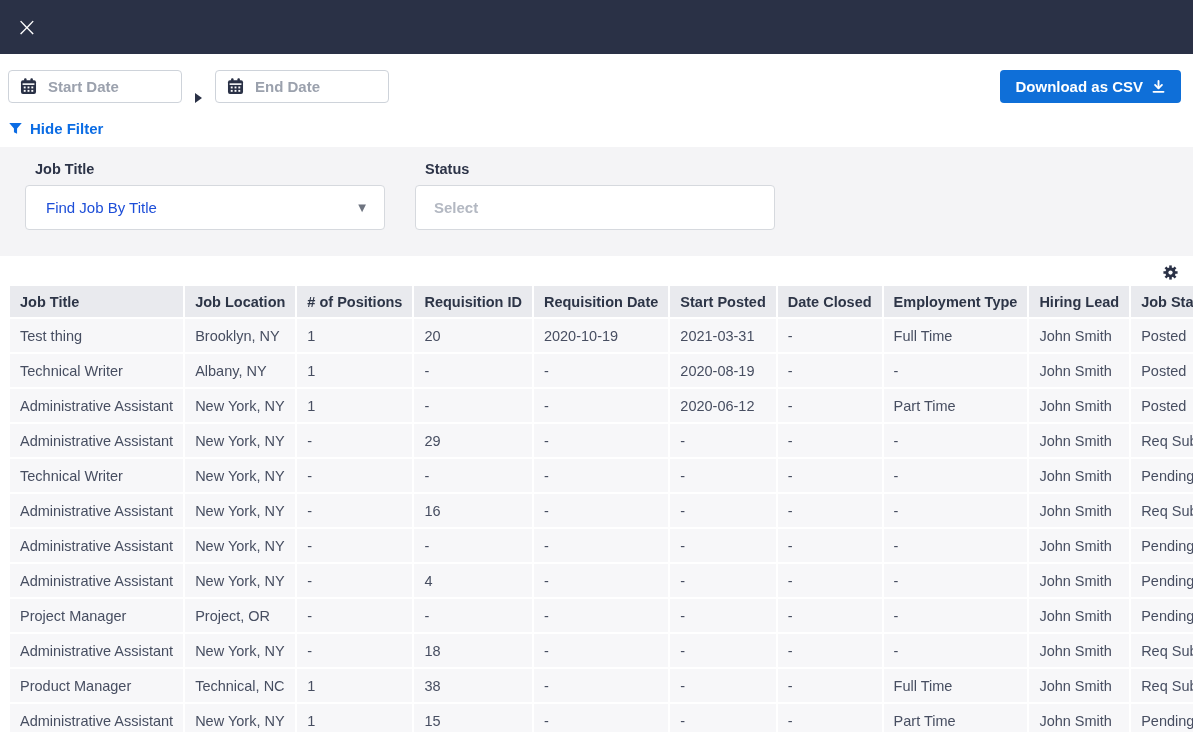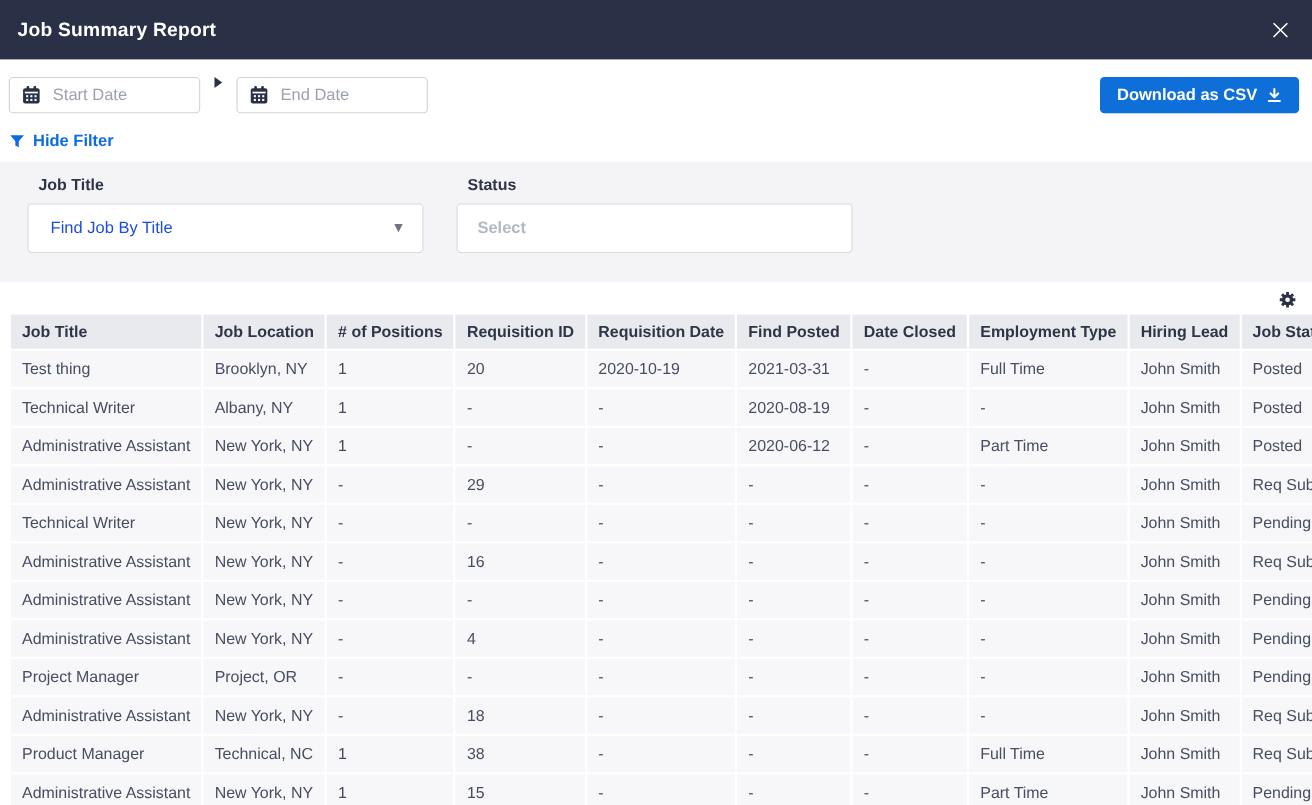--- a/index.html
+++ b/index.html
@@ -9,21 +9,21 @@
   
   .modal-header { height:54px; background:#2a3146; display:flex; align-items:center;
     justify-content:space-between; padding:0 18px 0 16px; }
   .modal-title { color:#fff; font-size:17.5px; font-weight:700; letter-spacing:.2px; }
   .close-btn { color:#fff; font-size:26px; font-weight:300; line-height:1; cursor:pointer;
     font-family:"DejaVu Sans",sans-serif; }
 
   
   .toolbar { display:flex; align-items:center; justify-content:space-between;
     margin:16px 12px 0 8px; }
-  .date-group { display:flex; align-items:flex-start; }
+  .date-group { display:flex; align-items:flex-end;font-weight:bold; }
   .date-input { display:flex; align-items:center; width:174px; height:33px;
     border:1px solid #ced3da; border-radius:4px; background:#fff; padding-left:10px; }
   .date-input .ph { color:#9ba1ad; font-size:15px; margin-left:10px; }
   .range-caret { width:0; height:0; border-left:7px solid #2a3146;
     border-top:5px solid transparent; border-bottom:5px solid transparent; margin:0 13px; }
   .download-btn { display:flex; align-items:center; gap:8px; height:33px; padding:0 15px;
     background:#0f6fd8; border:none; border-radius:4px; color:#fff; font-size:15px;
     font-weight:700; cursor:pointer; font-family:inherit;margin-left:48px; }
 
   
@@ -54,21 +54,20 @@
     text-align:left; padding:0 10px; height:31px; white-space:nowrap; overflow:hidden; }
   td { background:#f7f7f9; color:#474e61; font-size:14.5px; padding:0 10px; height:33px;
     white-space:nowrap; overflow:hidden; }
 
   .icon-svg { display:block; }
 </style>
 </head>
 <body>
 
 <div class="modal-header">
-  <div class="modal-title">Job Summary Report</div>
   <div class="close-btn">×</div>
 </div>
 
 <div class="toolbar">
   <div class="date-group">
     <div class="date-input">
       <span>
         <svg class="icon-svg" width="19" height="19" viewBox="0 0 24 24">
           <rect x="2.5" y="4" width="19" height="17.5" rx="2.5" fill="#2a3146"></rect>
           <rect x="6.5" y="1.5" width="3" height="5" rx="1.2" fill="#2a3146"></rect>
@@ -171,21 +170,21 @@
         <col style="width: 116px;">
         <col style="width: 170px;">
       </colgroup>
     <thead>
         <tr>
           <th>Job Title</th>
           <th>Job Location</th>
           <th># of Positions</th>
           <th>Requisition ID</th>
           <th>Requisition Date</th>
-          <th>Find Posted</th>
+          <th>Start Posted</th>
           <th>Date Closed</th>
           <th>Employment Type</th>
           <th>Hiring Lead</th>
           <th>Job Status</th>
         </tr>
       </thead>
     <tbody>
         <tr>
           <td>Test thing</td>
           <td>Brooklyn, NY</td>

